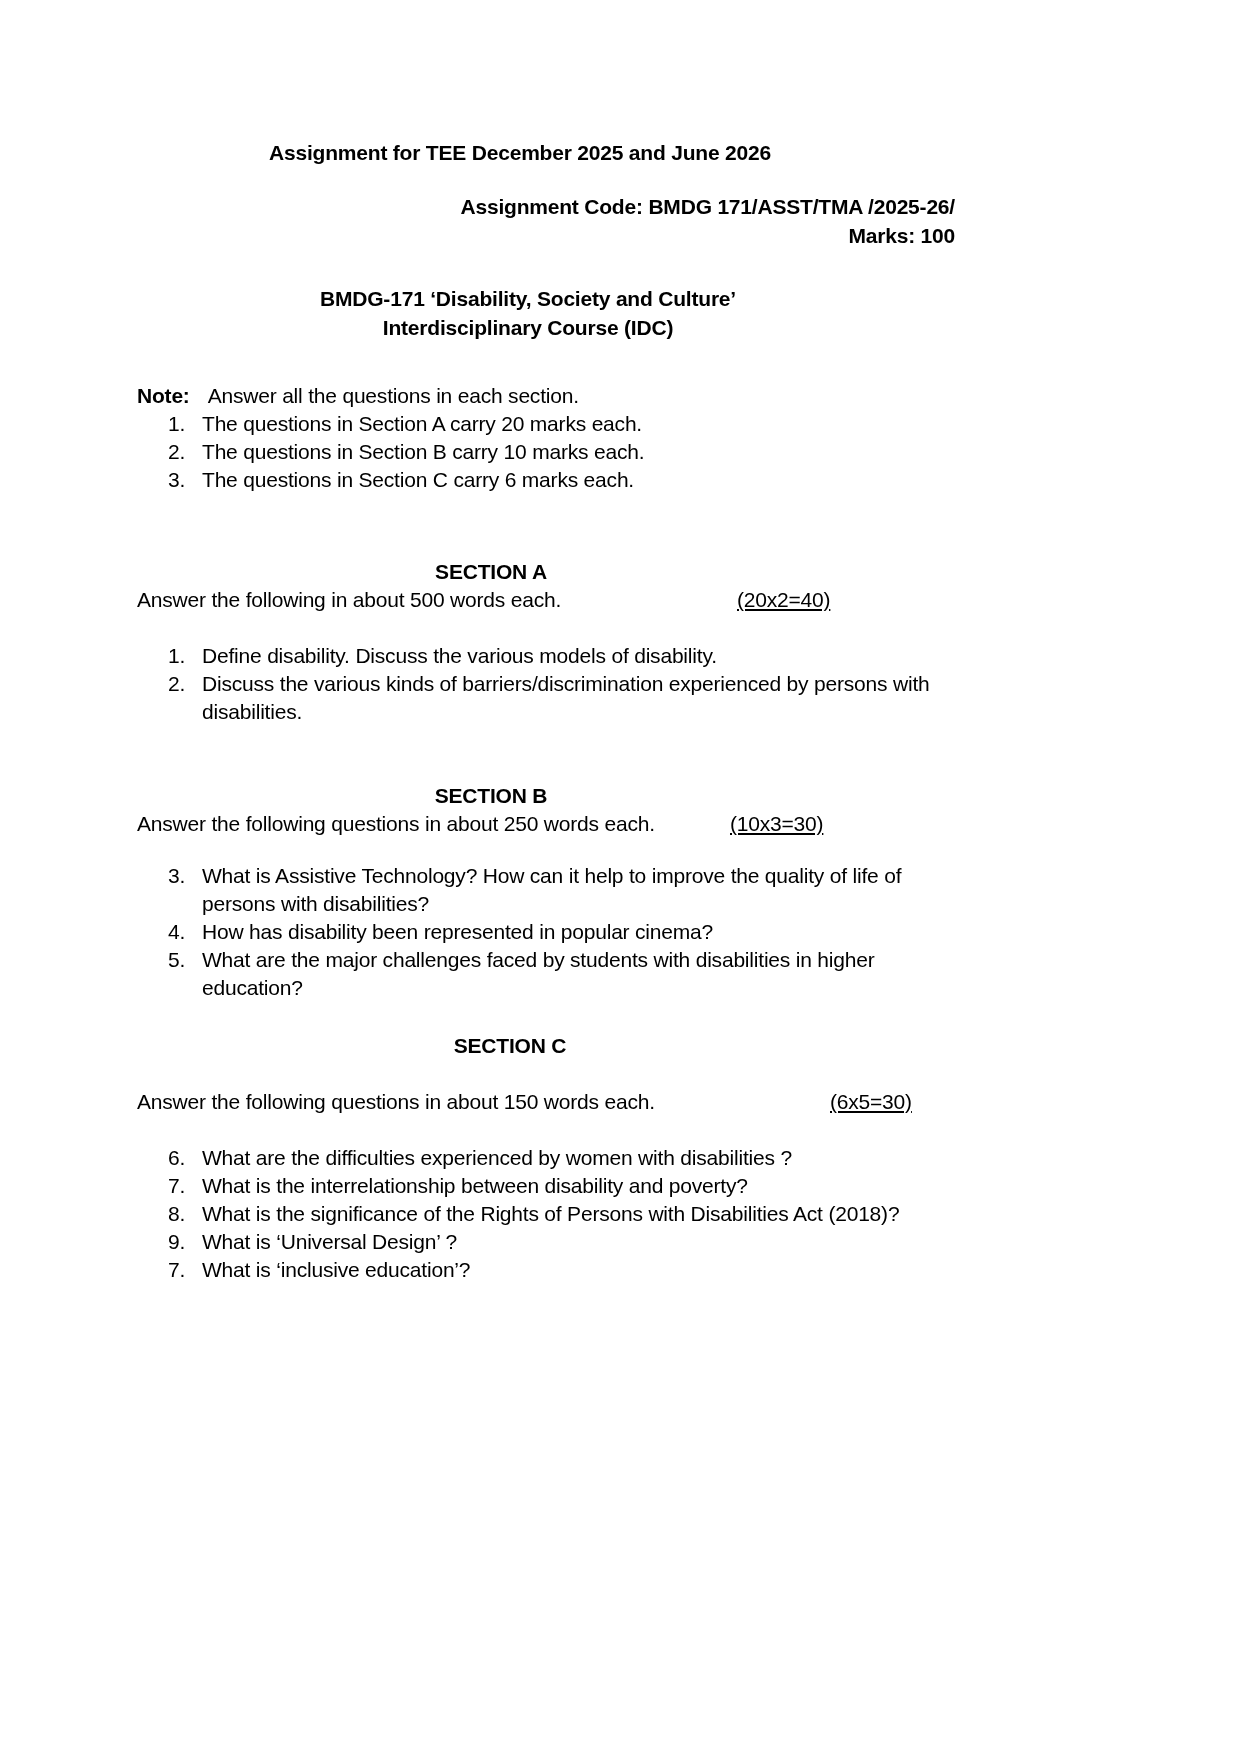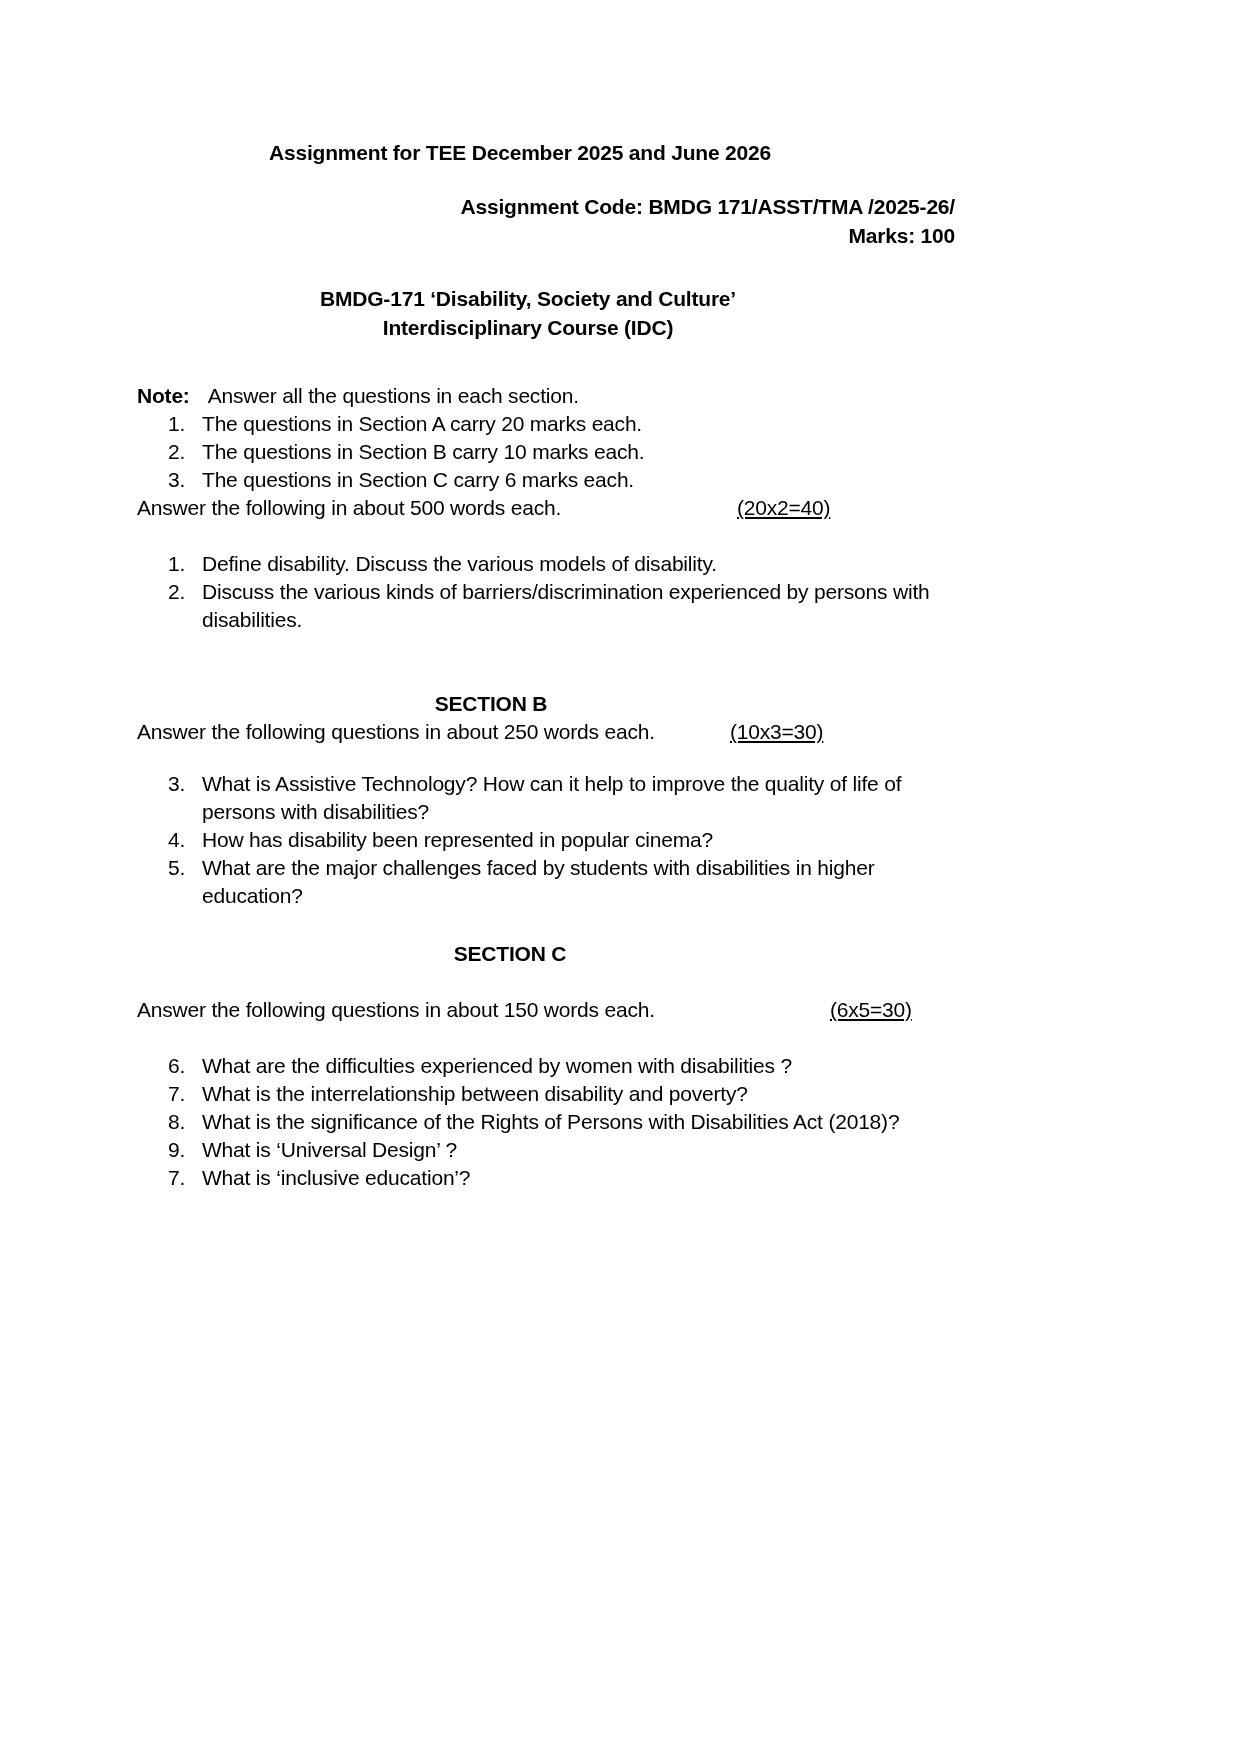--- a/index.html
+++ b/index.html
@@ -100,20 +100,21 @@
       <div class="qrow">
         <span class="qnum">2.</span>
         <span class="qtext">The questions in Section B carry 10 marks each.</span>
       </div>
       <div class="qrow">
         <span class="qnum">3.</span>
         <span class="qtext">The questions in Section C carry 6 marks each.</span>
       </div>
     </div>
 
+    <div class="section-heading sec-a-heading">SECTION A</div>
     <div class="instr-row">
       <span>Answer the following in about 500 words each.</span>
       <span class="marks marks-a">(20x2=40)</span>
     </div>
     <div class="list list-a">
       <div class="qrow">
         <span class="qnum">1.</span>
         <span class="qtext">Define disability. Discuss the various models of disability.</span>
       </div>
       <div class="qrow">

